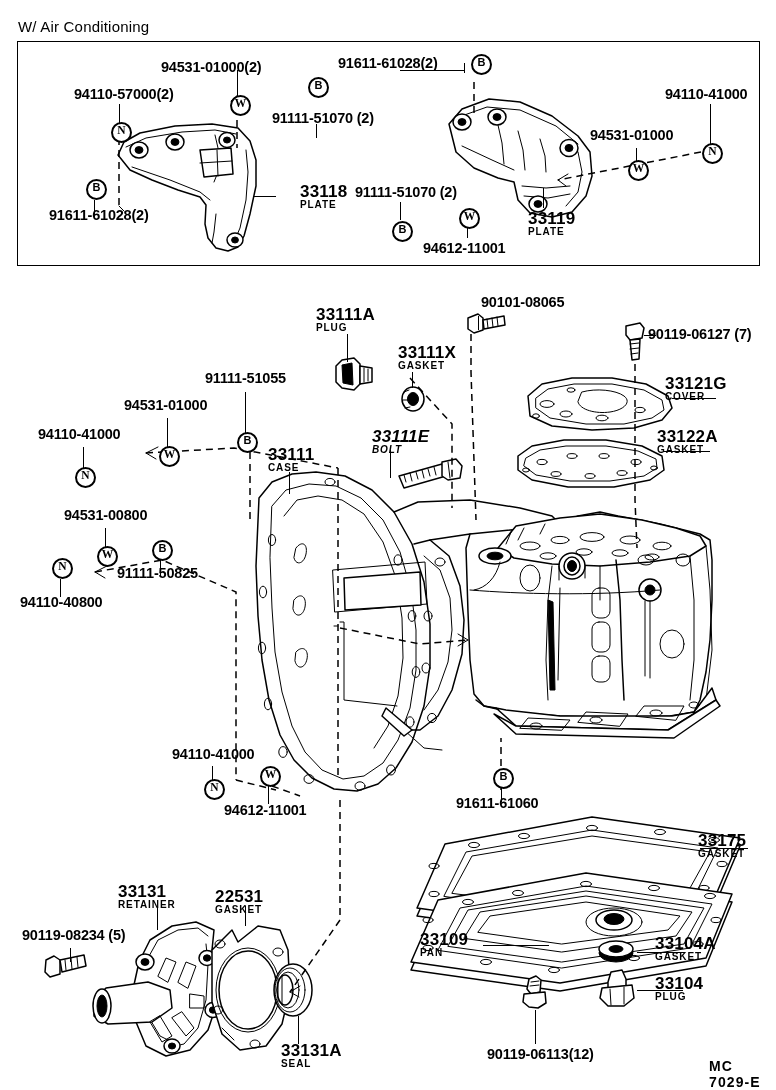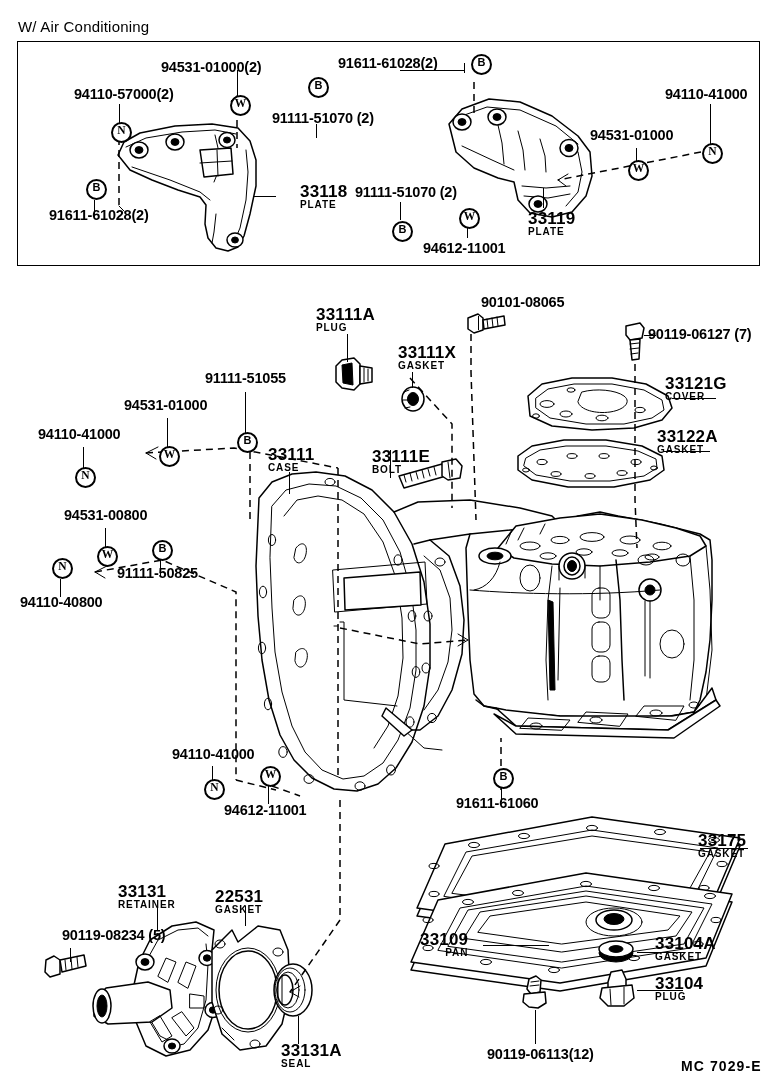--- a/index.html
+++ b/index.html
@@ -551,21 +551,21 @@
   <div class="lbl s14" style="left:38px;top:427px;">
     <span class="pn">94110-41000</span>
     </div>
   <div class="cmark" style="left:75px;top:467px;">N</div>
 
   <div class="lbl s16" style="left:268px;top:446px;">
     <span class="pn">33111</span>
     <span class="sub">CASE</span>
     </div>
 
-  <div class="lbl s16" style="left:372px;top:448px;">
+  <div class="lbl s16" style="left:372px;top:428px;font-style:italic;">
     <span class="pn">33111E</span>
     <span class="sub">BOLT</span>
     </div>
 
   <div class="lbl s14" style="left:64px;top:508px;">
     <span class="pn">94531-00800</span>
     </div>
   <div class="cmark" style="left:97px;top:546px;">W</div>
 
   <div class="lbl s14" style="left:117px;top:566px;">
@@ -591,21 +591,21 @@
   <div class="lbl s14" style="left:456px;top:796px;">
     <span class="pn">91611-61060</span>
     </div>
   <div class="cmark b" style="left:493px;top:768px;">B</div>
 
   <div class="lbl s16" style="left:698px;top:832px;">
     <span class="pn">33175</span>
     <span class="sub">GASKET</span>
     </div>
 
-  <div class="lbl s16" style="left:420px;top:931px;text-align:right;">
+  <div class="lbl s16" style="left:420px;top:931px;">
     <span class="pn">33109</span>
     <span class="sub">PAN</span>
     </div>
 
   <div class="lbl s16" style="left:655px;top:935px;">
     <span class="pn">33104A</span>
     <span class="sub">GASKET</span>
     </div>
 
   <div class="lbl s16" style="left:655px;top:975px;">
@@ -625,19 +625,19 @@
   <div class="lbl s16" style="left:215px;top:888px;">
     <span class="pn">22531</span>
     <span class="sub">GASKET</span>
     </div>
 
   <div class="lbl s16" style="left:281px;top:1042px;">
     <span class="pn">33131A</span>
     <span class="sub">SEAL</span>
     </div>
 
-  <div class="lbl s14" style="left:22px;top:928px;margin-left:40px;">
+  <div class="lbl s14" style="left:22px;top:928px;">
     <span class="pn">90119-08234 (5)</span>
     </div>
 
-  <div class="foot" style="left:681px;top:1058px;">MC  7029-E</div>
+  <div class="foot" style="left:709px;top:1058px;">MC  7029-E</div>
 
 </div>
 
 </body></html>

